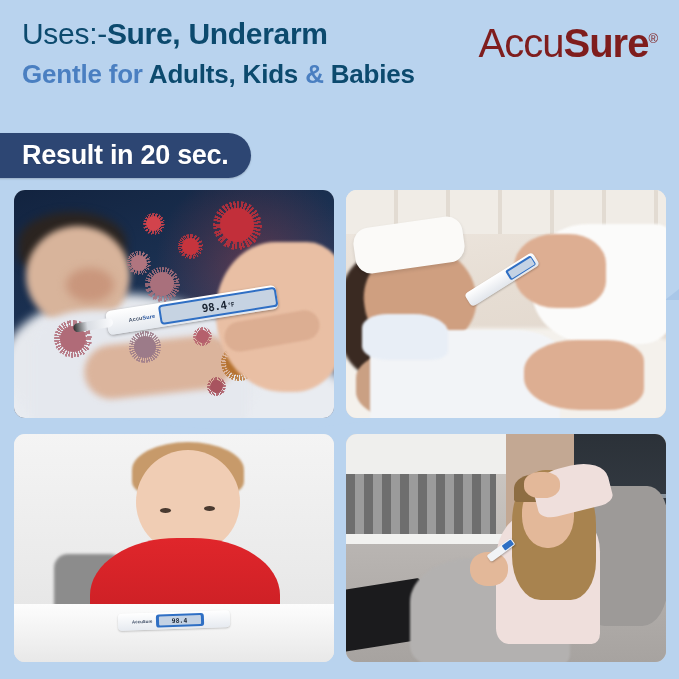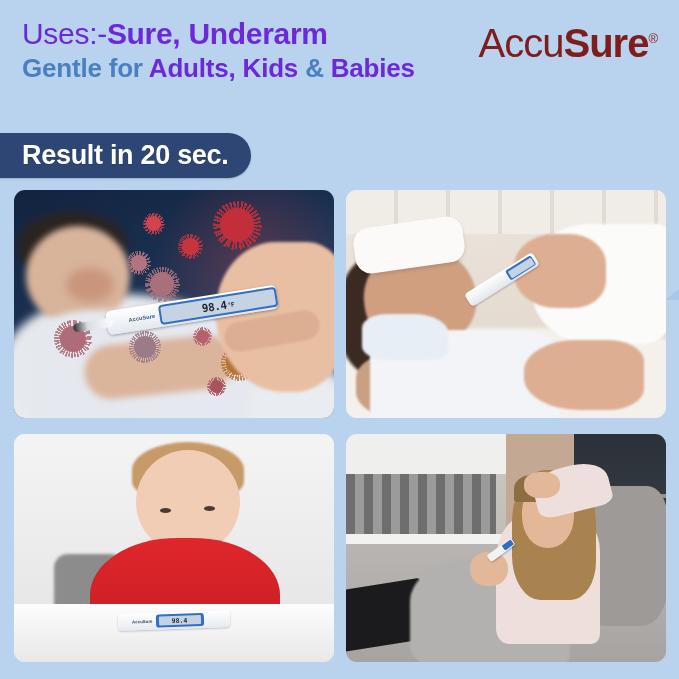--- a/index.html
+++ b/index.html
@@ -30,23 +30,23 @@
   .bg-bottom-curve{
     position:absolute;left:-340px;top:-470px;width:1180px;height:900px;
     background:#b9d3ee;border-radius:50%;
   }
 
   
   .headline{position:absolute;left:22px;top:16px;width:420px;z-index:6;}
   .l1{font-size:30px;line-height:35px;color:#203864;letter-spacing:-0.3px;}
   .l1 .light{font-weight:400;}
   .l1 .bold{font-weight:700;}
-  .l2{font-size:26px;line-height:34px;font-weight:700;letter-spacing:-0.2px;}
+  .l2{font-size:26px;line-height:34px;margin-top:6px;font-weight:700;letter-spacing:-0.2px;}
   .blue{color:#4a7fc1;}
-  .navy{color:#6d28d9;}
+  .navy{color:#0c4a6e;}
 
   .badge{
     position:absolute;left:-16px;top:133px;height:45px;z-index:7;
     background:#2d4673;border-radius:10px 24px 24px 10px;
     display:flex;align-items:center;padding:0 22px 0 38px;
     box-shadow:0 1px 2px rgba(0,0,0,.18);
   }
   .badge span{
     color:#ffffff;font-size:27px;font-weight:700;letter-spacing:-0.3px;
     white-space:nowrap;text-shadow:0 1px 1px rgba(0,0,0,.12);

